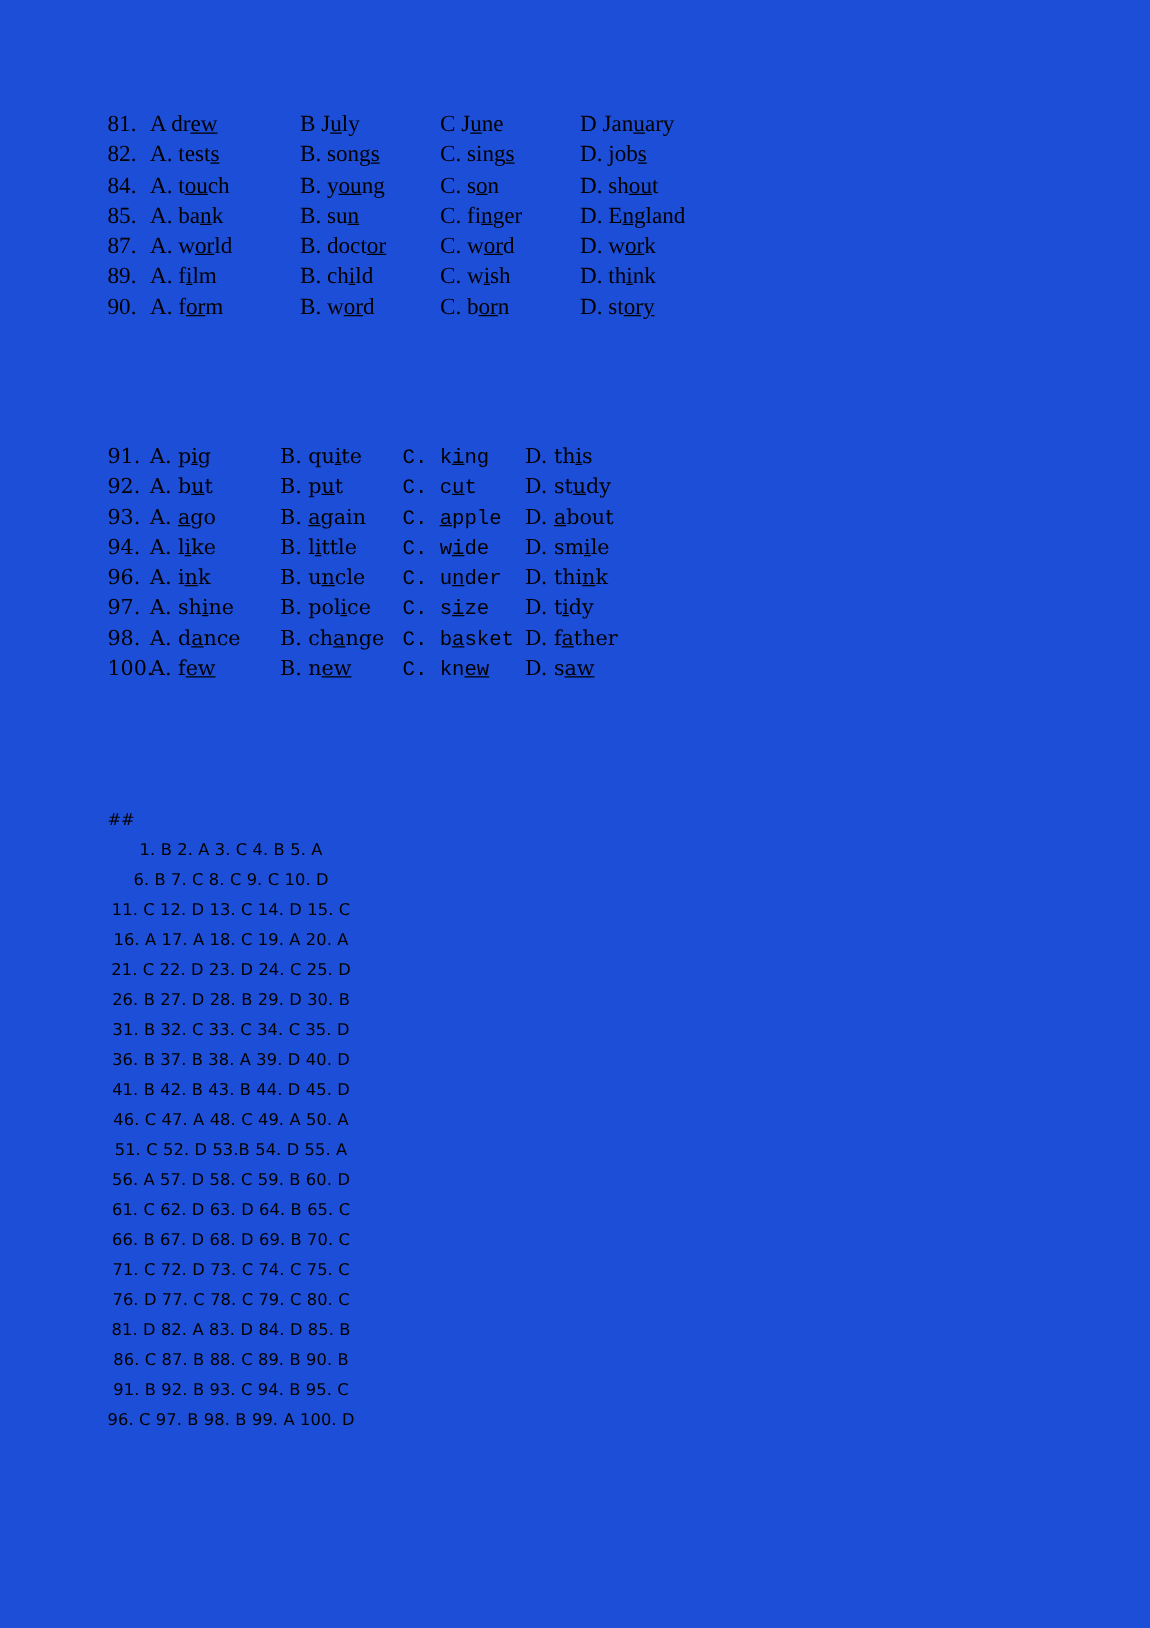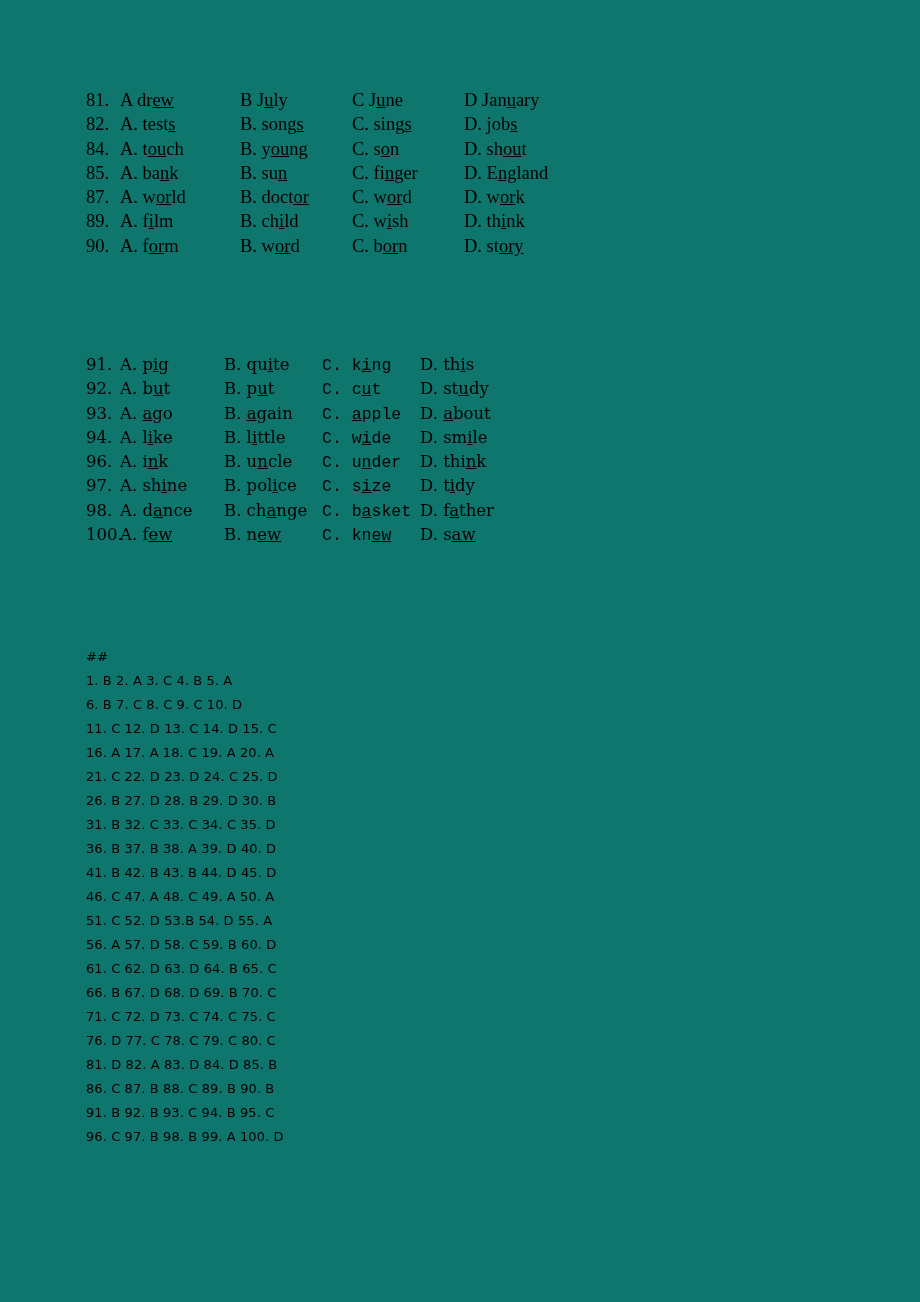--- a/index.html
+++ b/index.html
@@ -14,21 +14,21 @@
     overflow: hidden;
     font-family: "Liberation Serif", serif;
     color: #000000;
   }
 
   .page {
     position: absolute;
     left: 0; top: 0;
     width: 920px;
     height: 1302px;
-    background: #0f766e;
+    background: #1d4ed8;
   }
 
   
   .qblock {
     position: absolute;
     left: 86px;
   }
   #block-81 { top: 88px; }
   #block-91 { top: 353px; }
 
@@ -80,20 +80,21 @@
     left: 86px;
     top: 645px;
     font-family: "DejaVu Sans", sans-serif;
     font-size: 13px;
   }
   #answer-key .ansrow {
     height: 24px;
     line-height: 24px;
     white-space: nowrap;
     letter-spacing: 0.1px;
+    text-align: center;
   }
   #answer-key .marker { height: 24px; line-height: 24px; }
 </style>
 </head>
 <body>
 
 <div class="page">
 
   <div class="qblock" id="block-81">
       <div class="qrow"><span class="qnum">81.</span><span class="opt c0"><span>A dr</span><span class="u">ew</span></span><span class="opt c1"><span>B J</span><span class="u">u</span><span>ly</span></span><span class="opt c2"><span>C J</span><span class="u">u</span><span>ne</span></span><span class="opt c3"><span>D Jan</span><span class="u">u</span><span>ary</span></span></div>

